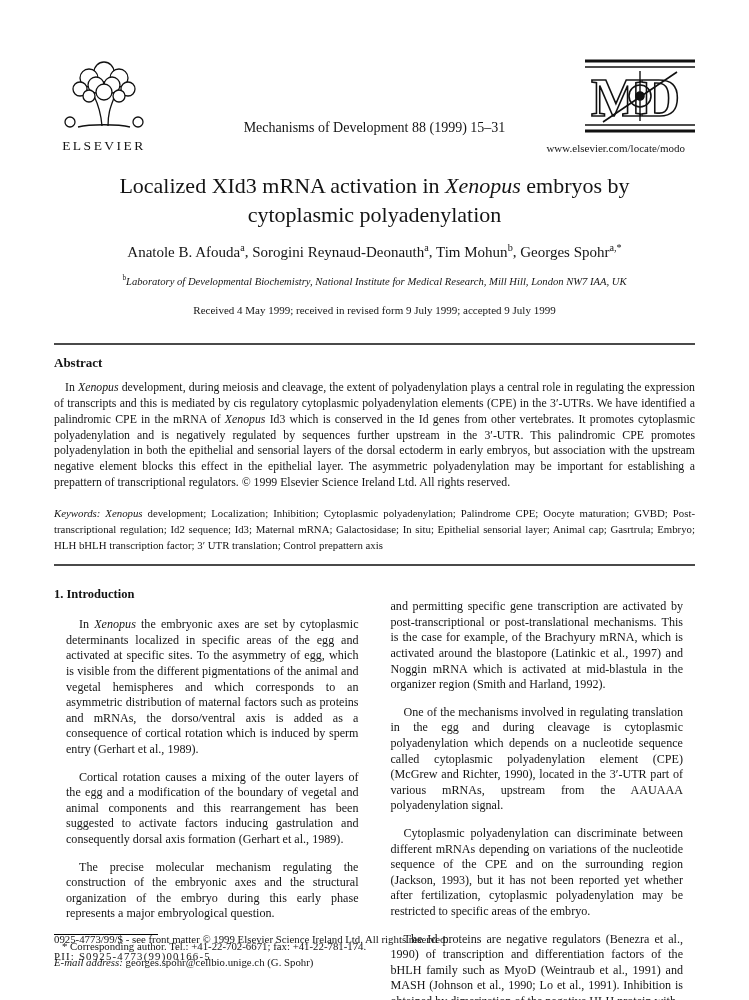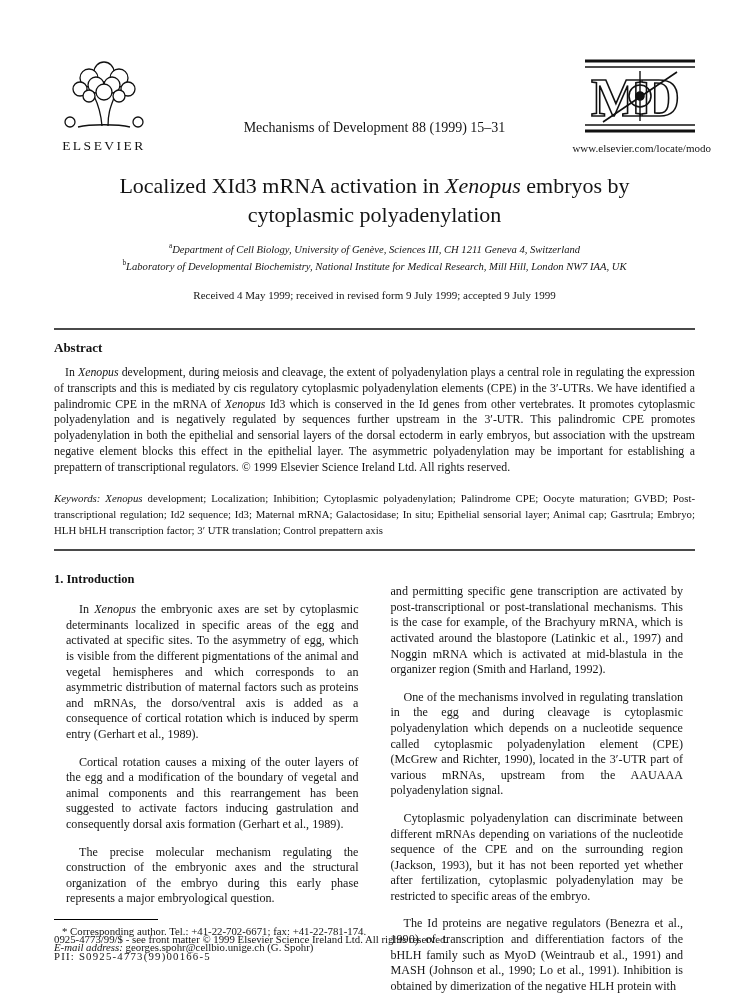--- a/index.html
+++ b/index.html
@@ -15,21 +15,21 @@
     overflow:hidden;
   }
   .it { font-style:italic; }
   sup { font-size:0.68em; line-height:0; }
 
   
   .logo-elsevier { position:absolute; left:56px; top:58px; width:96px; text-align:center; }
   .elsevier-label { font-size:13.5px; letter-spacing:2.5px; margin-top:8px; }
   .journal-line { position:absolute; left:0; top:120px; width:100%; text-align:center; font-size:14px; }
   .logo-md { position:absolute; right:54px; top:58px; width:110px; text-align:center; }
-  .website { position:absolute; right:38px; top:142px; font-size:11px; }
+  .website { position:absolute; right:64px; top:142px; font-size:11px; }
 
   
   .title { margin:116px auto 0 auto; max-width:620px; text-align:center; font-size:22px; line-height:1.3; }
   .authors { margin-top:15px; text-align:center; font-size:15px; }
   .affiliations { margin-top:13px; text-align:center; font-size:10.6px; line-height:1.6; }
   .received { margin-top:13px; text-align:center; font-size:11px; }
 
   .rule { border:none; border-top:2px solid #4a4a4a; margin:0; }
   .rule1 { margin-top:27px; }
   .rule2 { margin-top:11px; }
@@ -108,23 +108,23 @@
           <line x1="18" y1="64" x2="92" y2="14" stroke-width="1.6"></line>
         </g>
       </svg>
     </span>
   </div>
 
   <div class="website">www.elsevier.com/locate/modo</div>
 
   <h1 class="title" style="font-weight:normal;"><span>Localized XId3 mRNA activation in </span><span class="it">Xenopus</span><span> embryos by cytoplasmic polyadenylation</span></h1>
 
+  <div class="authors"><span>Anatole B. Afouda</span><sup>a</sup><span>, Sorogini Reynaud-Deonauth</span><sup>a</sup><span>, Tim Mohun</span><sup>b</sup><span>, Georges Spohr</span><sup>a,*</sup></div>
 
   <div class="affiliations">
-    <div><sup>a</sup><span class="it">Department of Cell Biology, University of Genève, Sciences III, CH 1211 Geneva 4, Switzerland</span></div>
     <div><sup>b</sup><span class="it">Laboratory of Developmental Biochemistry, National Institute for Medical Research, Mill Hill, London NW7 IAA, UK</span></div>
   </div>
 
   <div class="received">Received 4 May 1999; received in revised form 9 July 1999; accepted 9 July 1999</div>
 
   <hr class="rule rule1">
 
   <div class="abstract-head">Abstract</div>
   <div class="abstract-body"><span>In </span><span class="it">Xenopus</span><span> development, during meiosis and cleavage, the extent of polyadenylation plays a central role in regulating the expression of transcripts and this is mediated by cis regulatory cytoplasmic polyadenylation elements (CPE) in the 3′-UTRs. We have identified a palindromic CPE in the mRNA of </span><span class="it">Xenopus</span><span> Id3 which is conserved in the Id genes from other vertebrates. It promotes cytoplasmic polyadenylation and is negatively regulated by sequences further upstream in the 3′-UTR. This palindromic CPE promotes polyadenylation in both the epithelial and sensorial layers of the dorsal ectoderm in early embryos, but association with the upstream negative element blocks this effect in the epithelial layer. The asymmetric polyadenylation may be important for establishing a prepattern of transcriptional regulators. © 1999 Elsevier Science Ireland Ltd. All rights reserved.</span></div>
 

